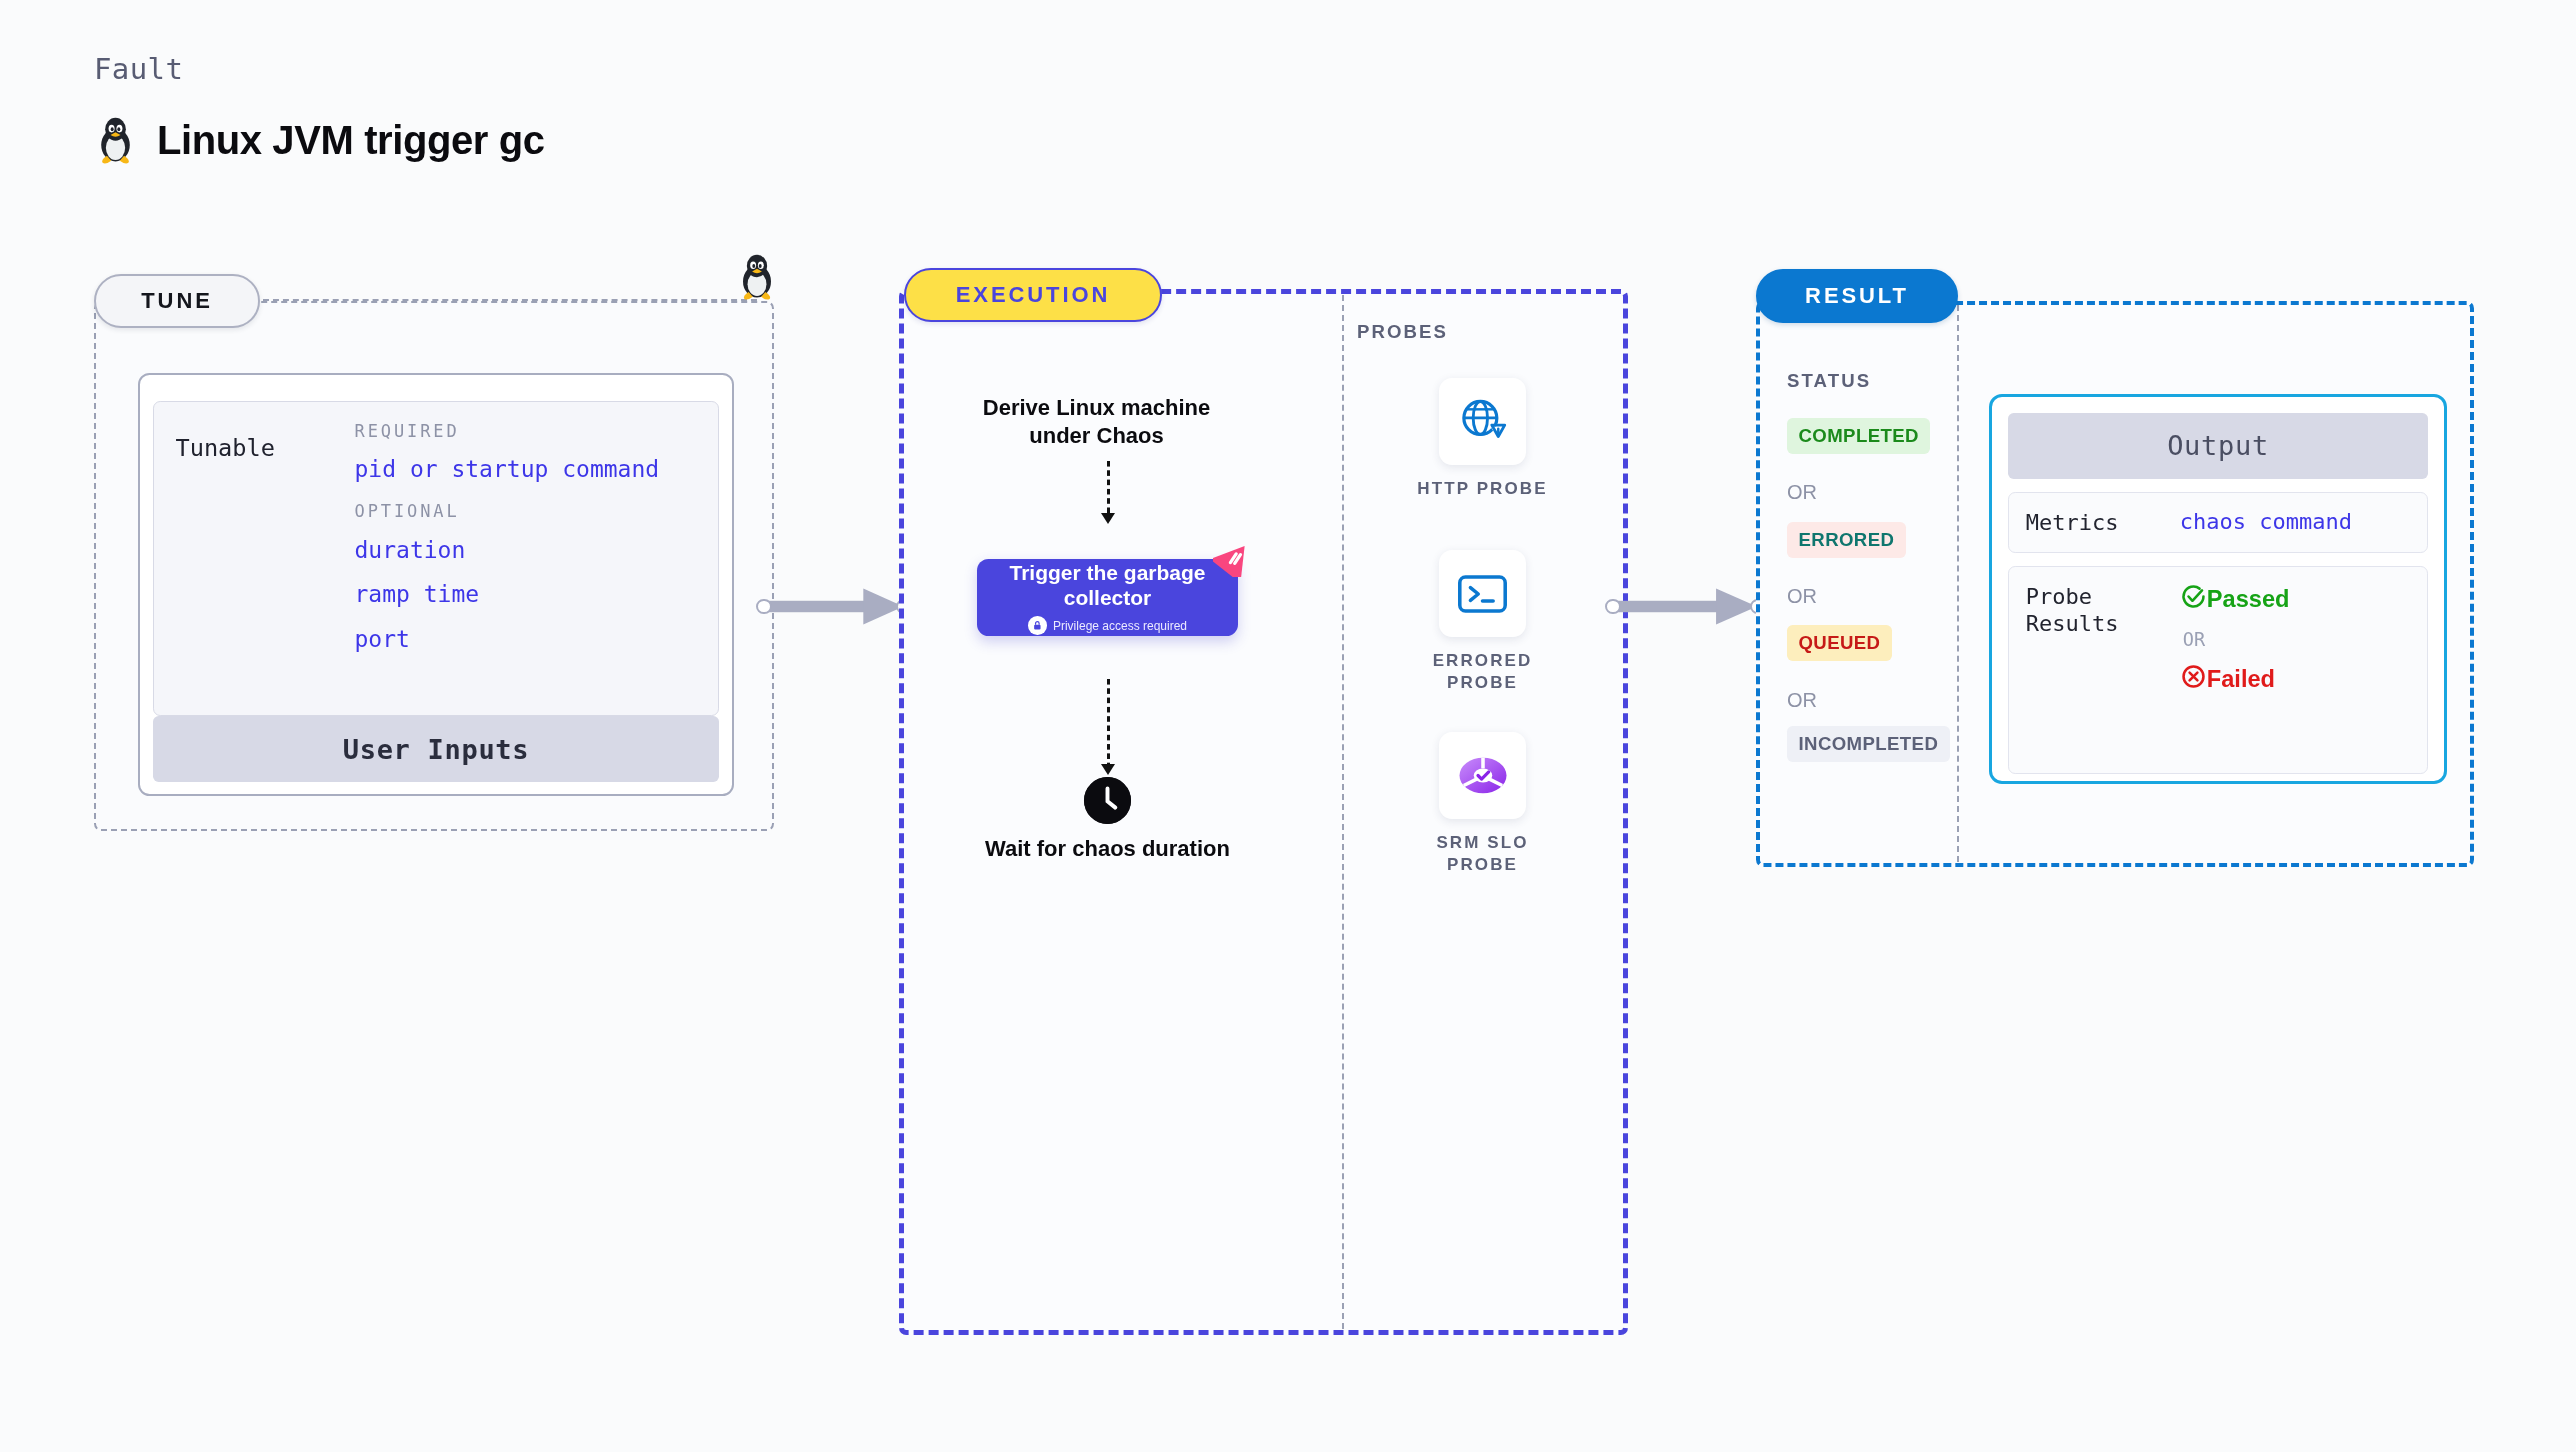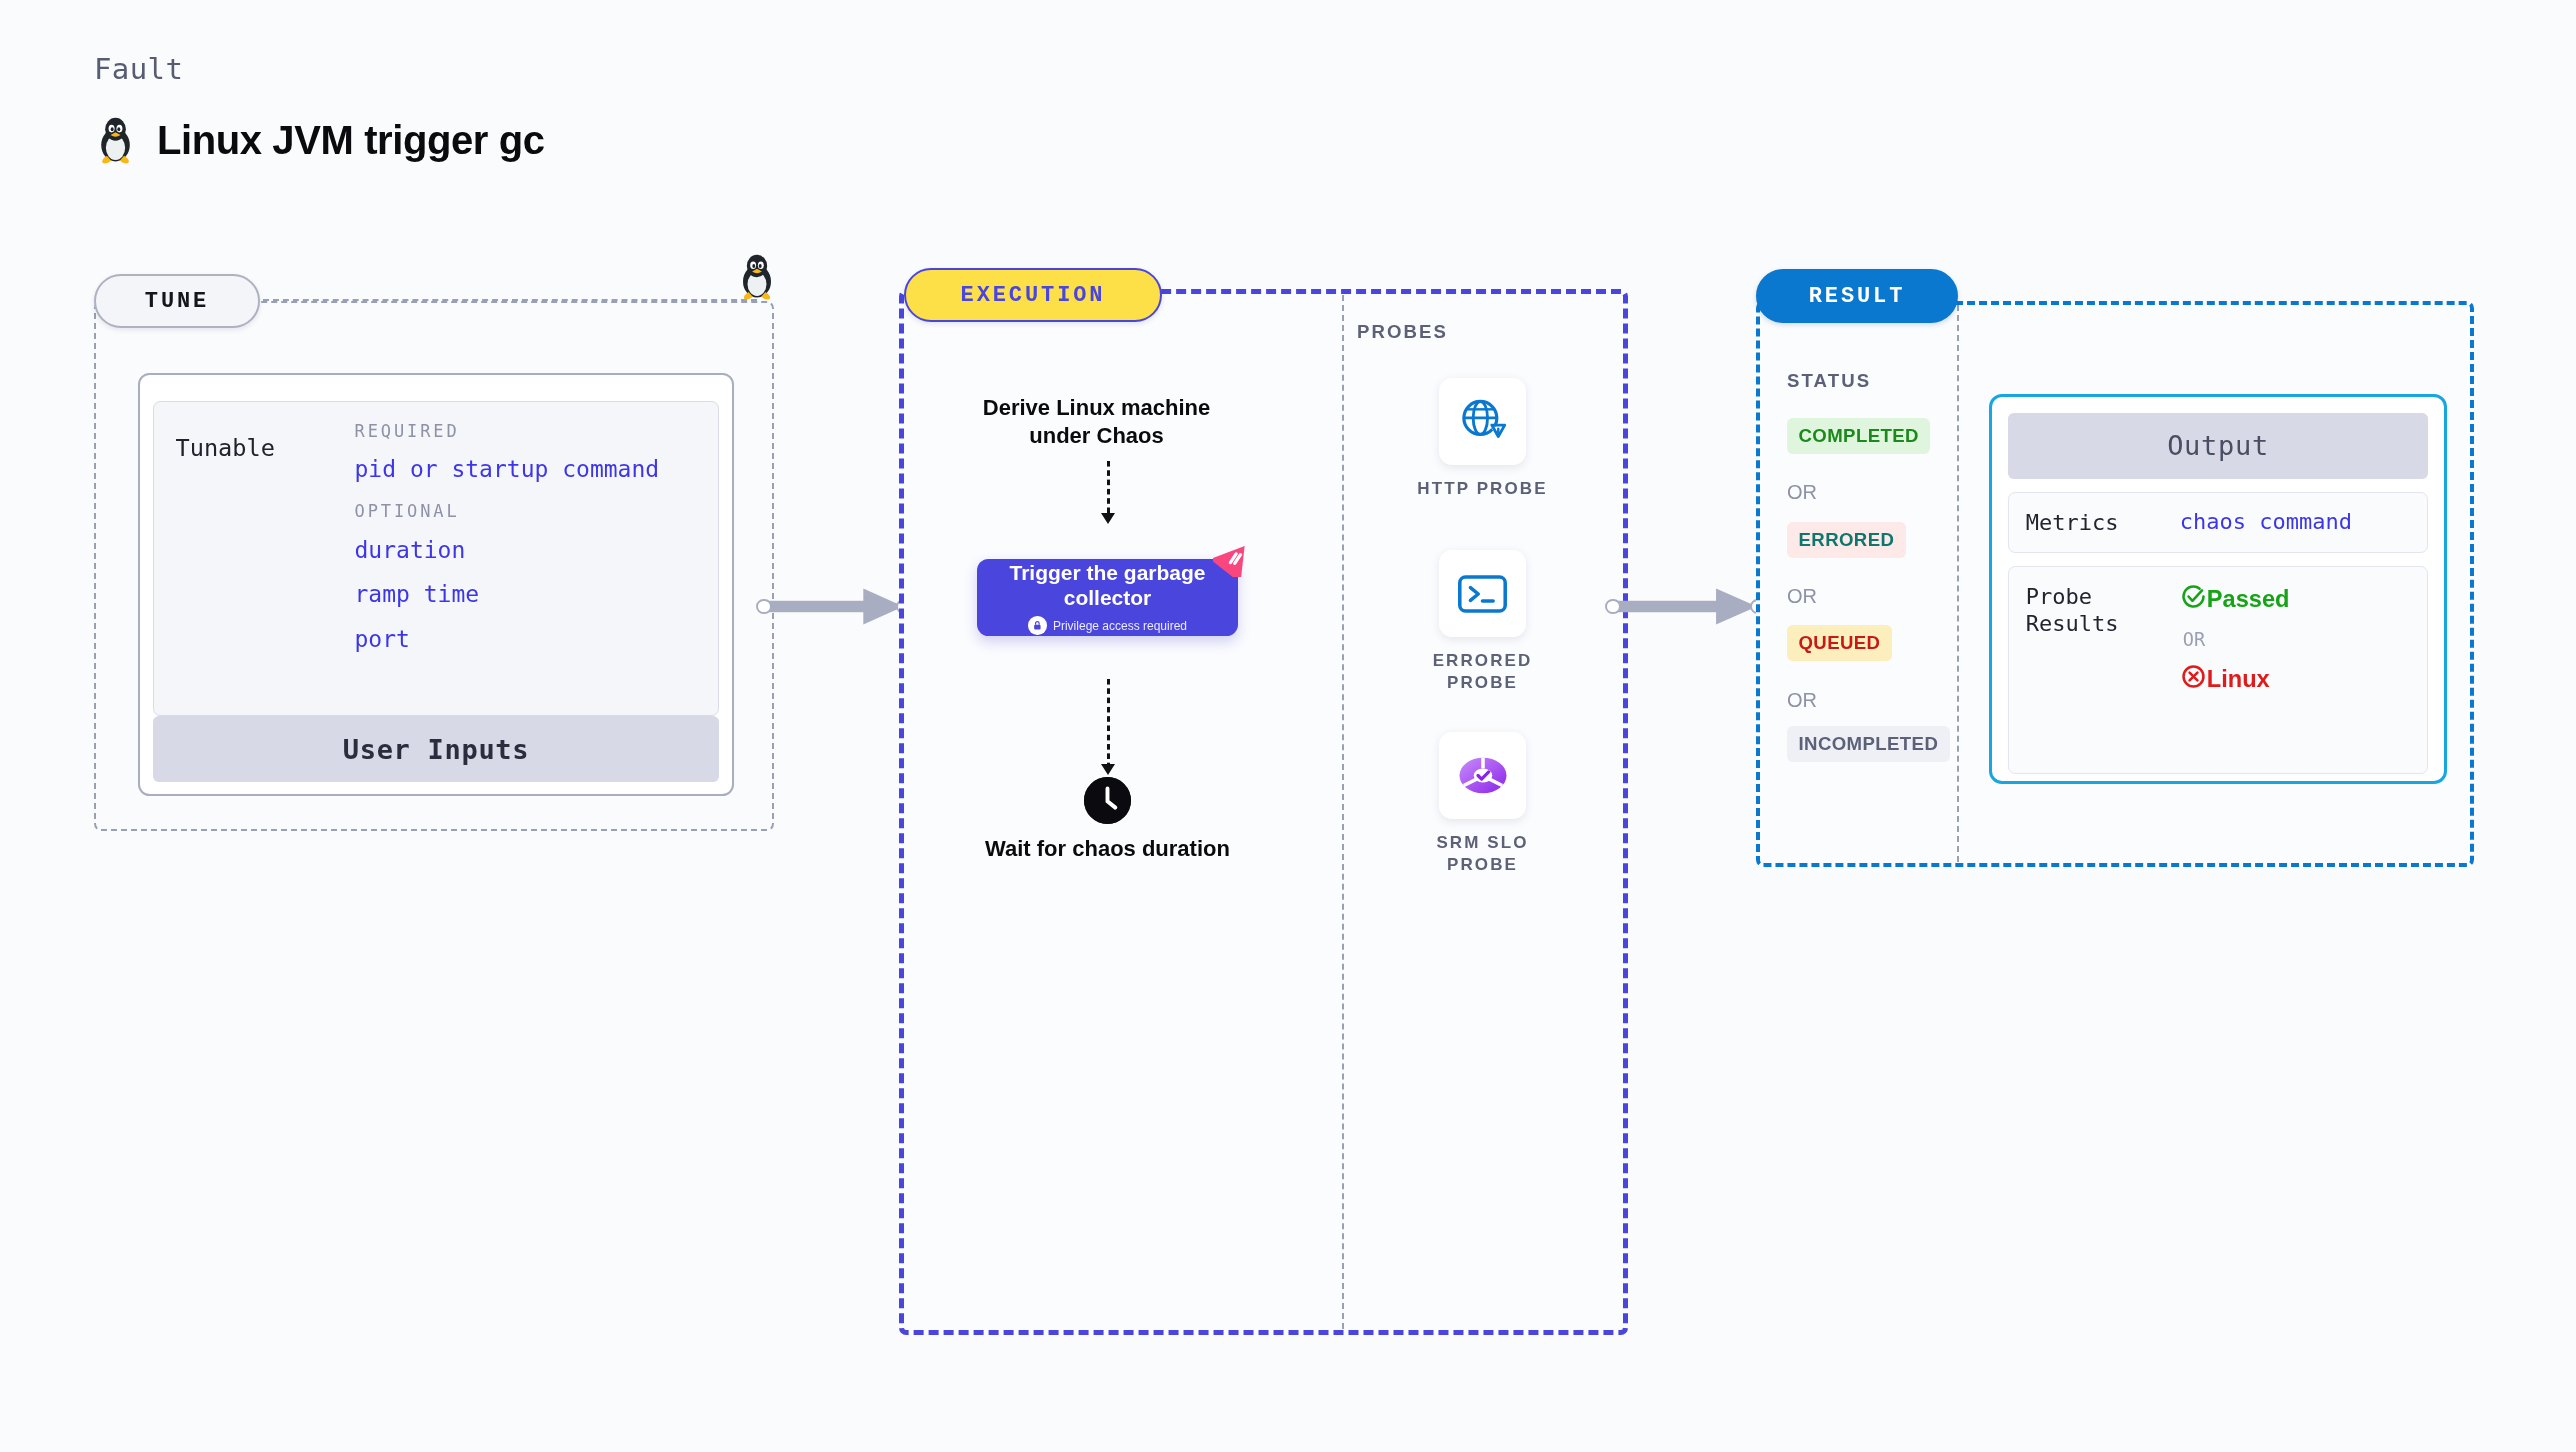--- a/index.html
+++ b/index.html
@@ -44,21 +44,21 @@
   
   .tux { display: block; }
 
   
   .pill {
     position: absolute;
     display: flex;
     align-items: center;
     justify-content: center;
     border-radius: 716px;
-    font-family: Liberation Mono, monospace;
+    font-family: Liberation Sans, sans-serif;
     font-weight: bold;
     letter-spacing: 2.9px;
     z-index: 40;
     box-sizing: border-box;
   }
   #tune-pill {
     left: 94px; top: 274px;
     width: 166px; height: 54px;
     background: #f4f5f8;
     border: 2.1px solid #adb1c2;
@@ -632,18 +632,18 @@
         <span>Passed</span>
       </div>
       <div id="probe-or">OR</div>
       <div class="result-line failed">
         <span>
           <svg width="27" height="27" viewBox="0 0 38 38">
             <circle cx="19" cy="19" r="14" fill="none" stroke="#e01b1b" stroke-width="3.6"></circle>
             <path d="M13.5 13.5 L24.5 24.5 M24.5 13.5 L13.5 24.5" stroke="#e01b1b" stroke-width="3.6" stroke-linecap="round"></path>
           </svg>
         </span>
-        <span>Linux</span>
+        <span>Failed</span>
       </div>
     </div>
   </div>
 </div>
 
 
 </body></html>

